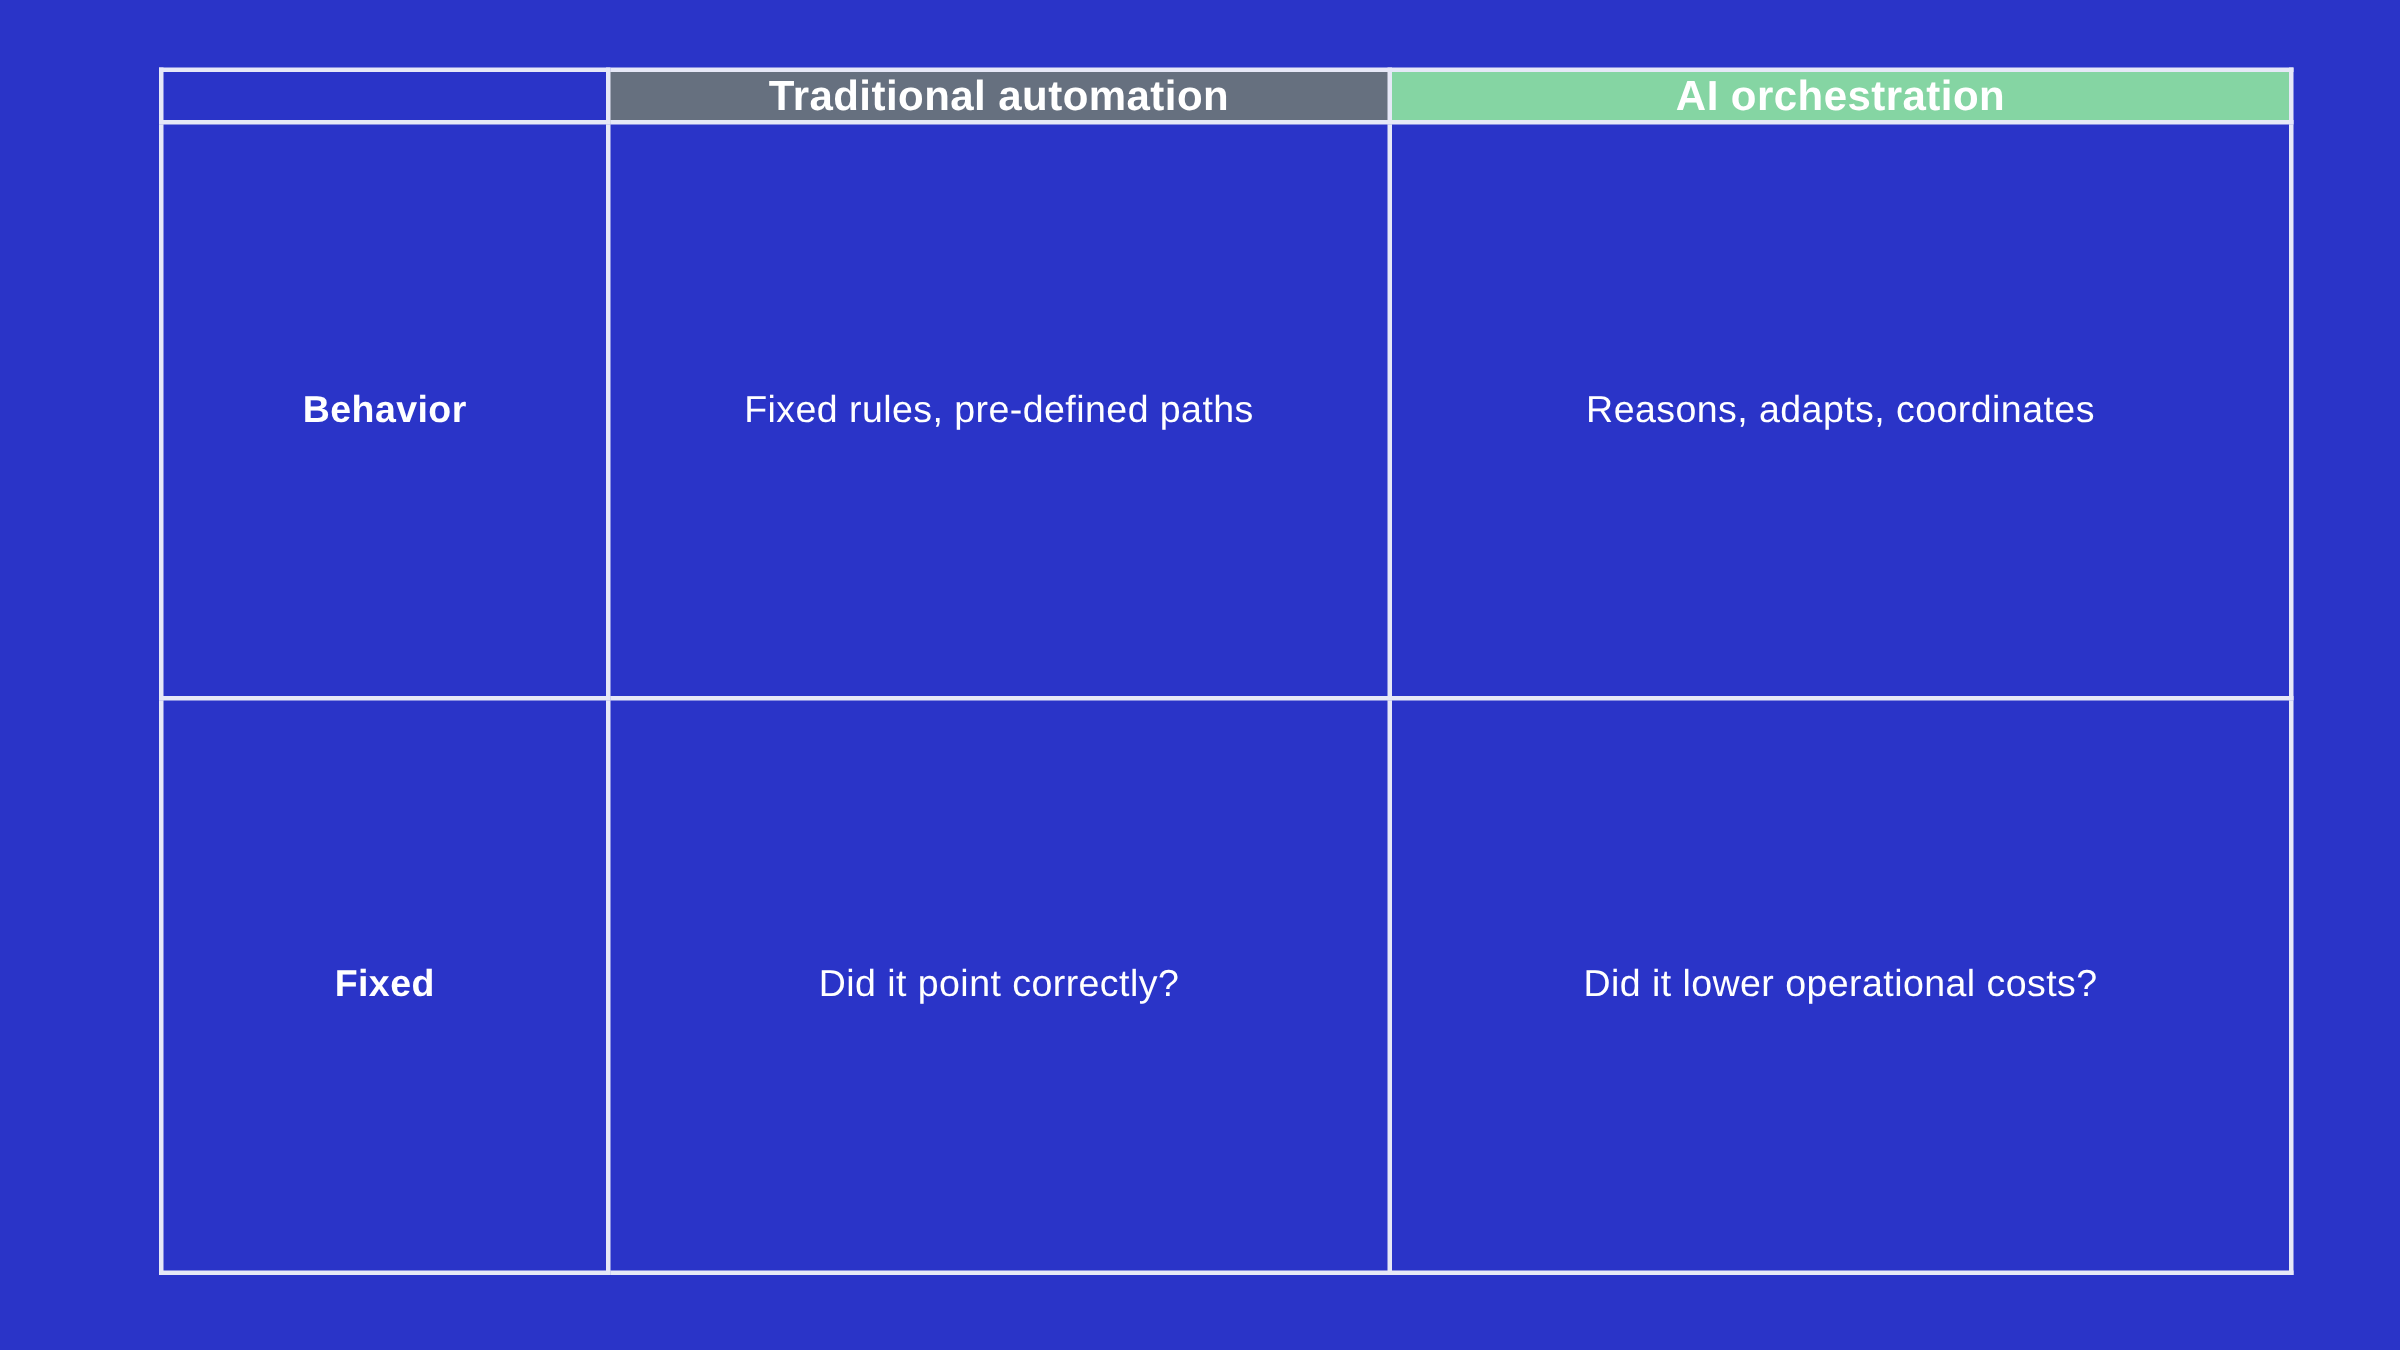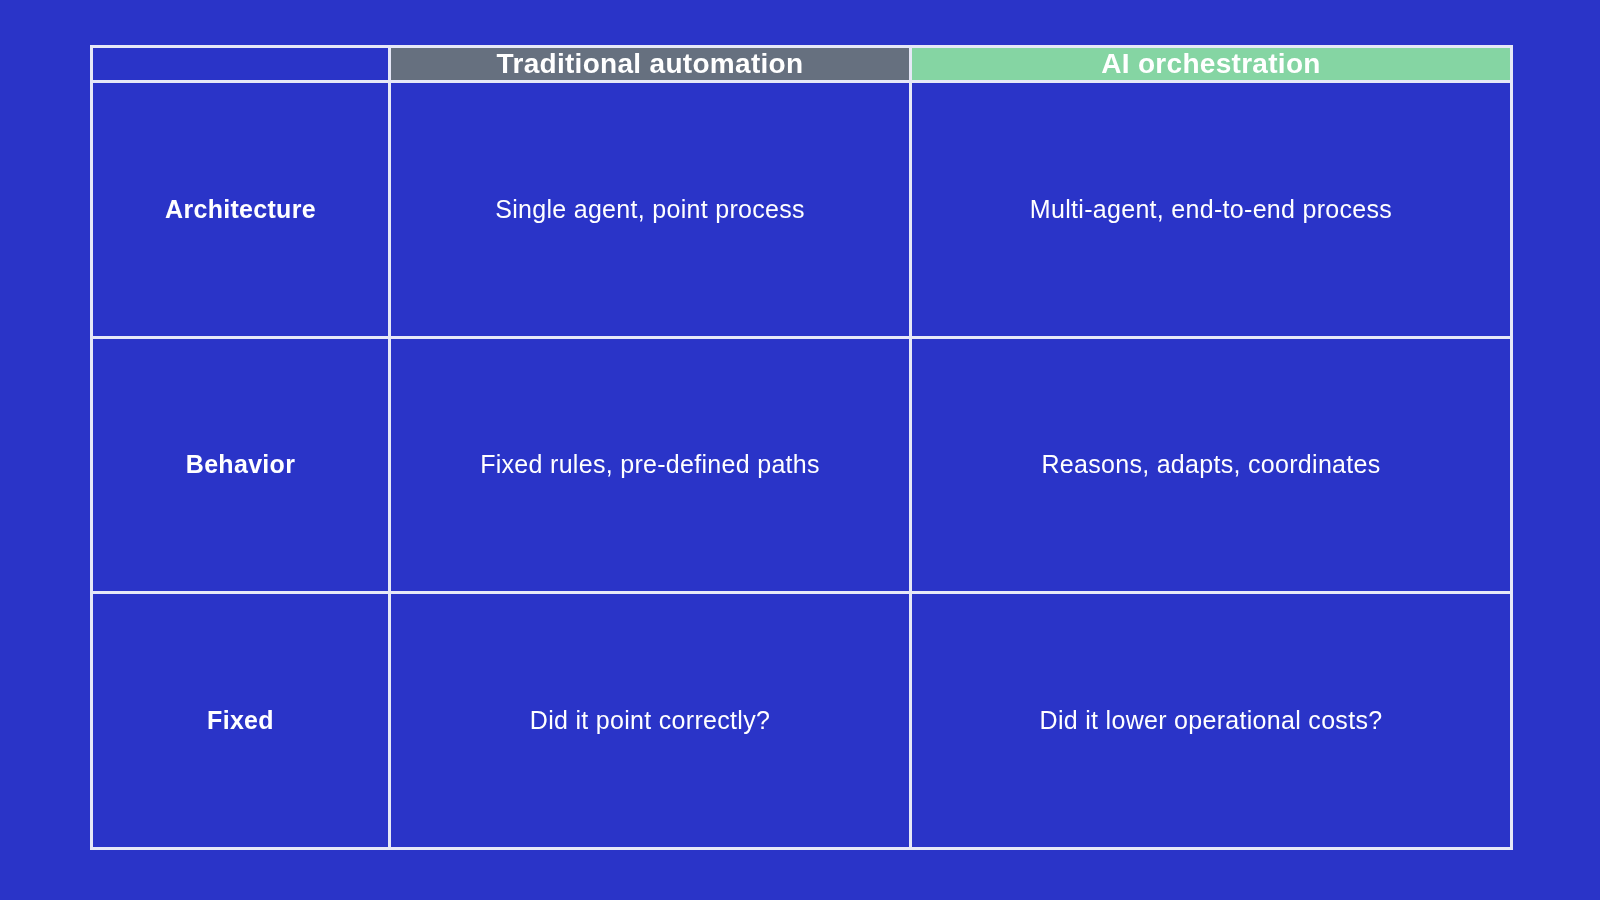--- a/index.html
+++ b/index.html
@@ -14,21 +14,21 @@
   body{
     width:1600px;height:900px;
     background:var(--page-bg);
     font-family:"Liberation Sans","DejaVu Sans",sans-serif;
     color:var(--text);
     position:relative;
     overflow:hidden;
   }
   table.compare{
     position:absolute;
-    left:90px;top:45px;
+    left:106px;top:45px;
     width:1420px;height:805px;
     border-collapse:collapse;
     table-layout:fixed;
   }
   table.compare th, table.compare td{
     border:3px solid var(--grid);
     text-align:center;
     vertical-align:middle;
     background:var(--cell-bg);
     color:var(--text);
@@ -62,25 +62,20 @@
   </colgroup>
   <thead>
     <tr>
       <th class="corner"></th>
       <th class="col-traditional">Traditional automation</th>
       <th class="col-ai">AI orchestration</th>
     </tr>
   </thead>
   <tbody>
     <tr>
-      <th>Architecture</th>
-      <td>Single agent, point process</td>
-      <td>Multi-agent, end-to-end process</td>
-    </tr>
-    <tr>
       <th>Behavior</th>
       <td>Fixed rules, pre-defined paths</td>
       <td>Reasons, adapts, coordinates</td>
     </tr>
     <tr>
       <th>Fixed</th>
       <td>Did it point correctly?</td>
       <td>Did it lower operational costs?</td>
     </tr>
   </tbody>

